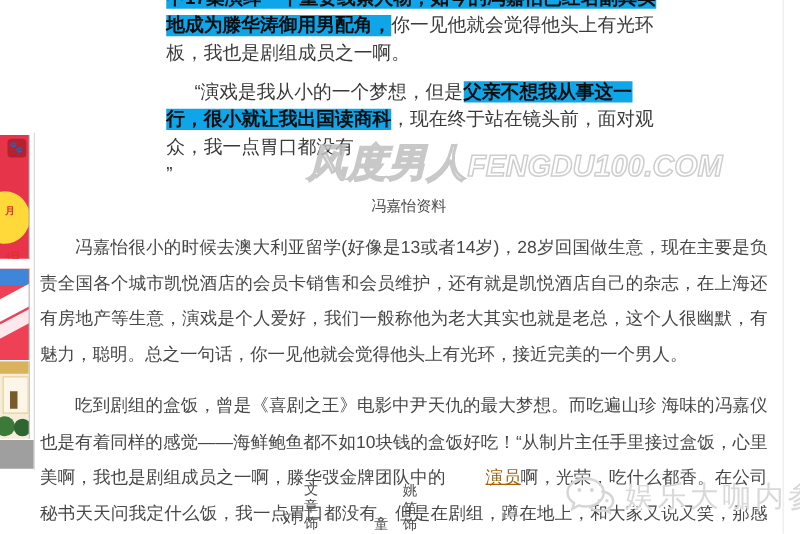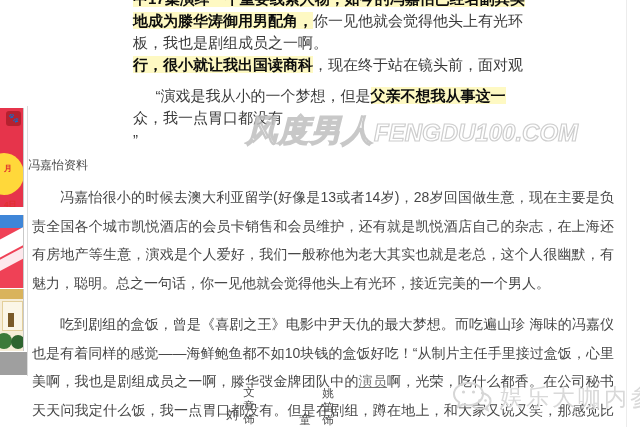--- a/index.html
+++ b/index.html
@@ -8,50 +8,50 @@
     background:#ffffff;
     font-family:"Liberation Sans","DejaVu Sans",sans-serif;
   }
   
   .quote-wrap{
     position:absolute;left:133px;top:-12px;width:372px;
     font-size:15px;line-height:22px;color:#3a3a3a;
   }
   .qline{height:22px;white-space:nowrap;}
   .qline.gap{margin-top:9px;}
-  .qline .hl{background:#fef9c3;}
+  .qline .hl{background:#0ea5e9;}
   .qline .b{font-weight:bold;color:#0d0d0d;}
   
   .wm-center{
     position:absolute;left:246px;top:110px;white-space:nowrap;
     font-style:italic;font-weight:bold;opacity:.85;
     pointer-events:none;
   }
   .wm-center .cn{
     font-size:31px;color:rgba(255,255,255,.25);
     -webkit-text-stroke:1.3px #bfbfbf;letter-spacing:1px;
   }
   .wm-center .en{
     font-size:24px;color:rgba(255,255,255,.25);
     -webkit-text-stroke:1.2px #c6c6c6;letter-spacing:0px;
   }
   
   .caption{
     position:absolute;left:28px;top:157px;width:598px;
-    text-align:left;font-size:12px;color:#4c4c4c;
+    text-align:center;font-size:12px;color:#4c4c4c;
   }
   
   .article-body{
     position:absolute;left:30px;top:181px;width:586px;
     font-size:14px;line-height:28.5px;color:#474747;
     text-align:justify;
   }
   .article-body p{margin:2px;text-indent:2em;}
   .article-body p + p{margin-top:13px;}
-  .article-body a{color:#737373;text-decoration:underline;cursor:pointer;}
+  .article-body a{color:#a16207;text-decoration:underline;cursor:pointer;padding-left:32px;}
   
   .cast-table{position:absolute;left:0;top:0;width:640px;height:427px;pointer-events:none;}
   .cast-col{position:absolute;width:14px;color:#4a4a4a;}
   .cast-col span{display:block;width:14px;height:13.5px;line-height:13.5px;font-size:11.5px;text-align:center;}
   .cast-col:nth-child(1){left:225px;top:409px;}
   .cast-col:nth-child(2){left:242px;top:386px;}
   .cast-col:nth-child(3){left:298px;top:414px;}
   .cast-col:nth-child(4){left:321px;top:387px;}
   
   .wm-footer{
@@ -123,22 +123,22 @@
   </div>
 </div>
 <div class="gray-block"></div>
 <div class="strip-line"></div>
 <div class="right-line"></div>
 
 <div class="quote-wrap">
     <div class="qline"><span class="hl b">中17集演绎一个重要线索人物，如今的冯嘉怡已经名副其实</span></div>
     <div class="qline"><span class="hl b">地成为滕华涛御用男配角，</span><span>你一见他就会觉得他头上有光环</span></div>
     <div class="qline"><span>板，我也是剧组成员之一啊。</span></div>
+    <div class="qline gap" style="padding-left: 1.5em;"><span>“演戏是我从小的一个梦想，但是</span><span class="hl b">父亲不想我从事这一</span></div>
     <div class="qline"><span class="hl b">行，很小就让我出国读商科</span><span>，现在终于站在镜头前，面对观</span></div>
-    <div class="qline gap" style="padding-left: 1.5em;"><span>“演戏是我从小的一个梦想，但是</span><span class="hl b">父亲不想我从事这一</span></div>
     <div class="qline"><span>众，我一点胃口都没有</span></div>
     <div class="qline"><span>”</span></div>
   </div>
 
 <div class="wm-center">
   <span class="cn">风度男人</span><span class="en">FENGDU100.COM</span>
 </div>
 
 <div class="caption">冯嘉怡资料</div>
 

